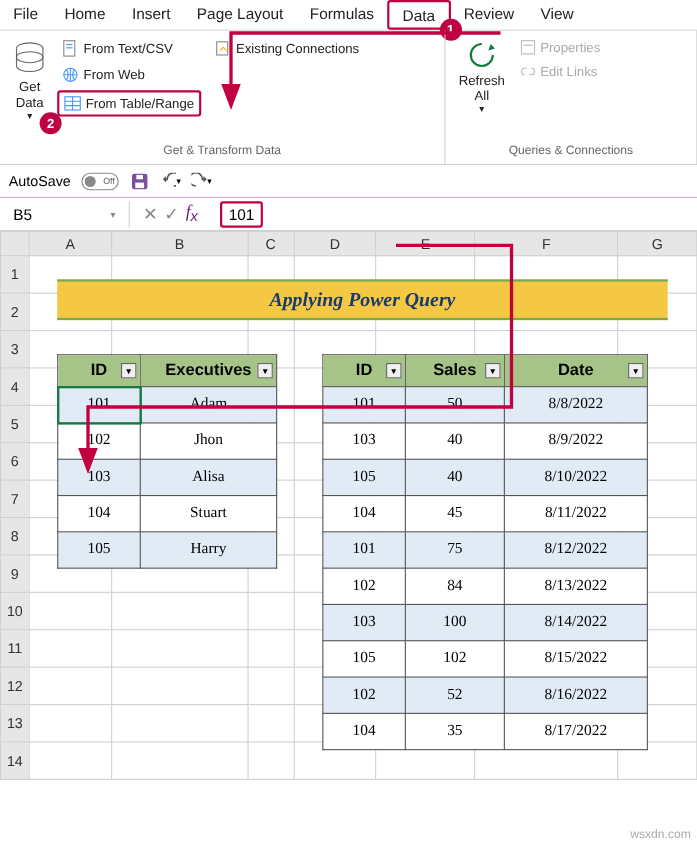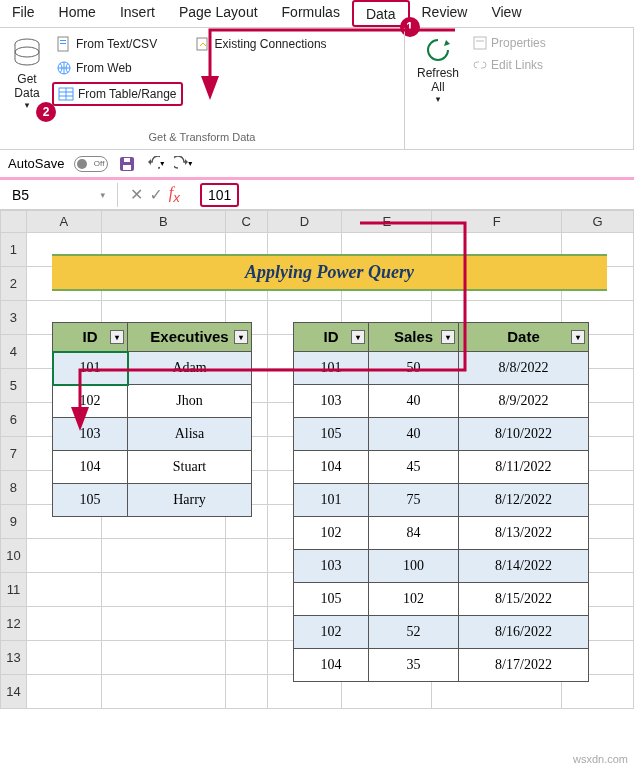--- a/index.html
+++ b/index.html
@@ -16,30 +16,30 @@
 .group { border-right: 1px solid #d0d0d0; padding: 4px 6px; display: flex; flex-direction: column; position: relative; }
 .group-label { font-size: 11px; color: #666; text-align: center; margin-top: auto; padding-bottom: 2px; }
 .group-col { display: flex; }
 .big-btn { display: flex; flex-direction: column; align-items: center; padding: 4px 6px; font-size: 12px; color: #222; cursor:pointer; }
 .big-btn svg { margin-bottom: 2px; }
 .small-btns { display: flex; flex-direction: column; gap: 4px; padding: 2px 4px; }
 .small-btn { display: flex; align-items: center; gap: 4px; font-size: 12px; color: #222; padding: 2px 4px; cursor:pointer; }
 .small-btn.boxed { border: 2px solid #c00040; border-radius: 3px; position: relative; }
 
 
-.autosave-bar { display: flex; align-items: center; gap: 10px; padding: 4px 8px; border-bottom: 3px solid #f9a8d4; height: 30px; }
+.autosave-bar { display: flex; align-items: center; gap: 10px; padding: 4px 8px; border-bottom: 1px solid #f9a8d4; height: 30px; }
 .toggle { width: 34px; height: 16px; border: 1px solid #888; border-radius: 8px; position: relative; background: #fff; display:inline-flex; align-items:center; justify-content:flex-end; padding-right:3px; font-size:8px; color:#666;}
 .toggle::before { content:''; position:absolute; left:2px; top:2px; width:10px; height:10px; border-radius:50%; background:#888; }
 .qat-icon { width:18px; height:18px; display:flex; align-items:center; justify-content:center; cursor:pointer; }
 
 
 .formula-row { display: flex; align-items: center; border-bottom: 1px solid #d0d0d0; height: 30px; }
 .name-box { width: 118px; border-right: 1px solid #d0d0d0; padding: 4px 12px; font-size: 14px; display:flex; align-items:center; justify-content:space-between; }
 .fx-btns { display:flex; gap:6px; padding:0 12px; color:#888; align-items:center; }
-.fx-label { font-style: italic; font-family: 'Times New Roman', serif; color:#ef4444; padding-right:8px; }
+.fx-label { font-style: italic; font-family: 'Times New Roman', serif; color:#701a75; padding-right:8px; }
 .fx-val { border: 2px solid #c00040; border-radius: 3px; padding: 2px 6px; font-size: 14px; }
 .dangling-box { position:absolute; left:315px; top:237px; width:150px; height:24px; border:1px solid #999; background:#fff; }
 
 
 .sheet { position: relative; }
 .grid { border-collapse: collapse; table-layout: fixed; }
 .grid td, .grid th { border: 1px solid #d0d0d0; font-size: 13px; }
 .col-hdr th { background: #e6e6e6; color: #333; font-weight: normal; text-align: center; height: 22px; }
 .row-hdr { background: #e6e6e6; color: #333; text-align: center; width: 26px; height: 32px; }
 .cell { background: #fff; }
@@ -151,20 +151,21 @@
           <span>Properties</span>
         </div>
         <div class="small-btn" style="color:#aaa;">
           <svg width="14" height="14">
               <path d="M4 10 a3 3 0 0 1 0 -6 h2 M10 4 a3 3 0 0 1 0 6 h-2" stroke="#bbb" fill="none"></path>
             </svg>
           <span>Edit Links</span>
         </div>
       </div>
     </div>
+    <div class="group-label">Queries &amp; Connections</div>
   </div>
 </div>
 
 <div class="autosave-bar">
   <span style="font-size:13px;">AutoSave</span>
   <span class="toggle">Off</span>
   <span class="qat-icon">
       <svg width="16" height="16">
         <rect x="1" y="1" width="14" height="14" fill="#7b4fa0" rx="2"></rect>
         <rect x="4" y="9" width="8" height="5" fill="#fff"></rect>

